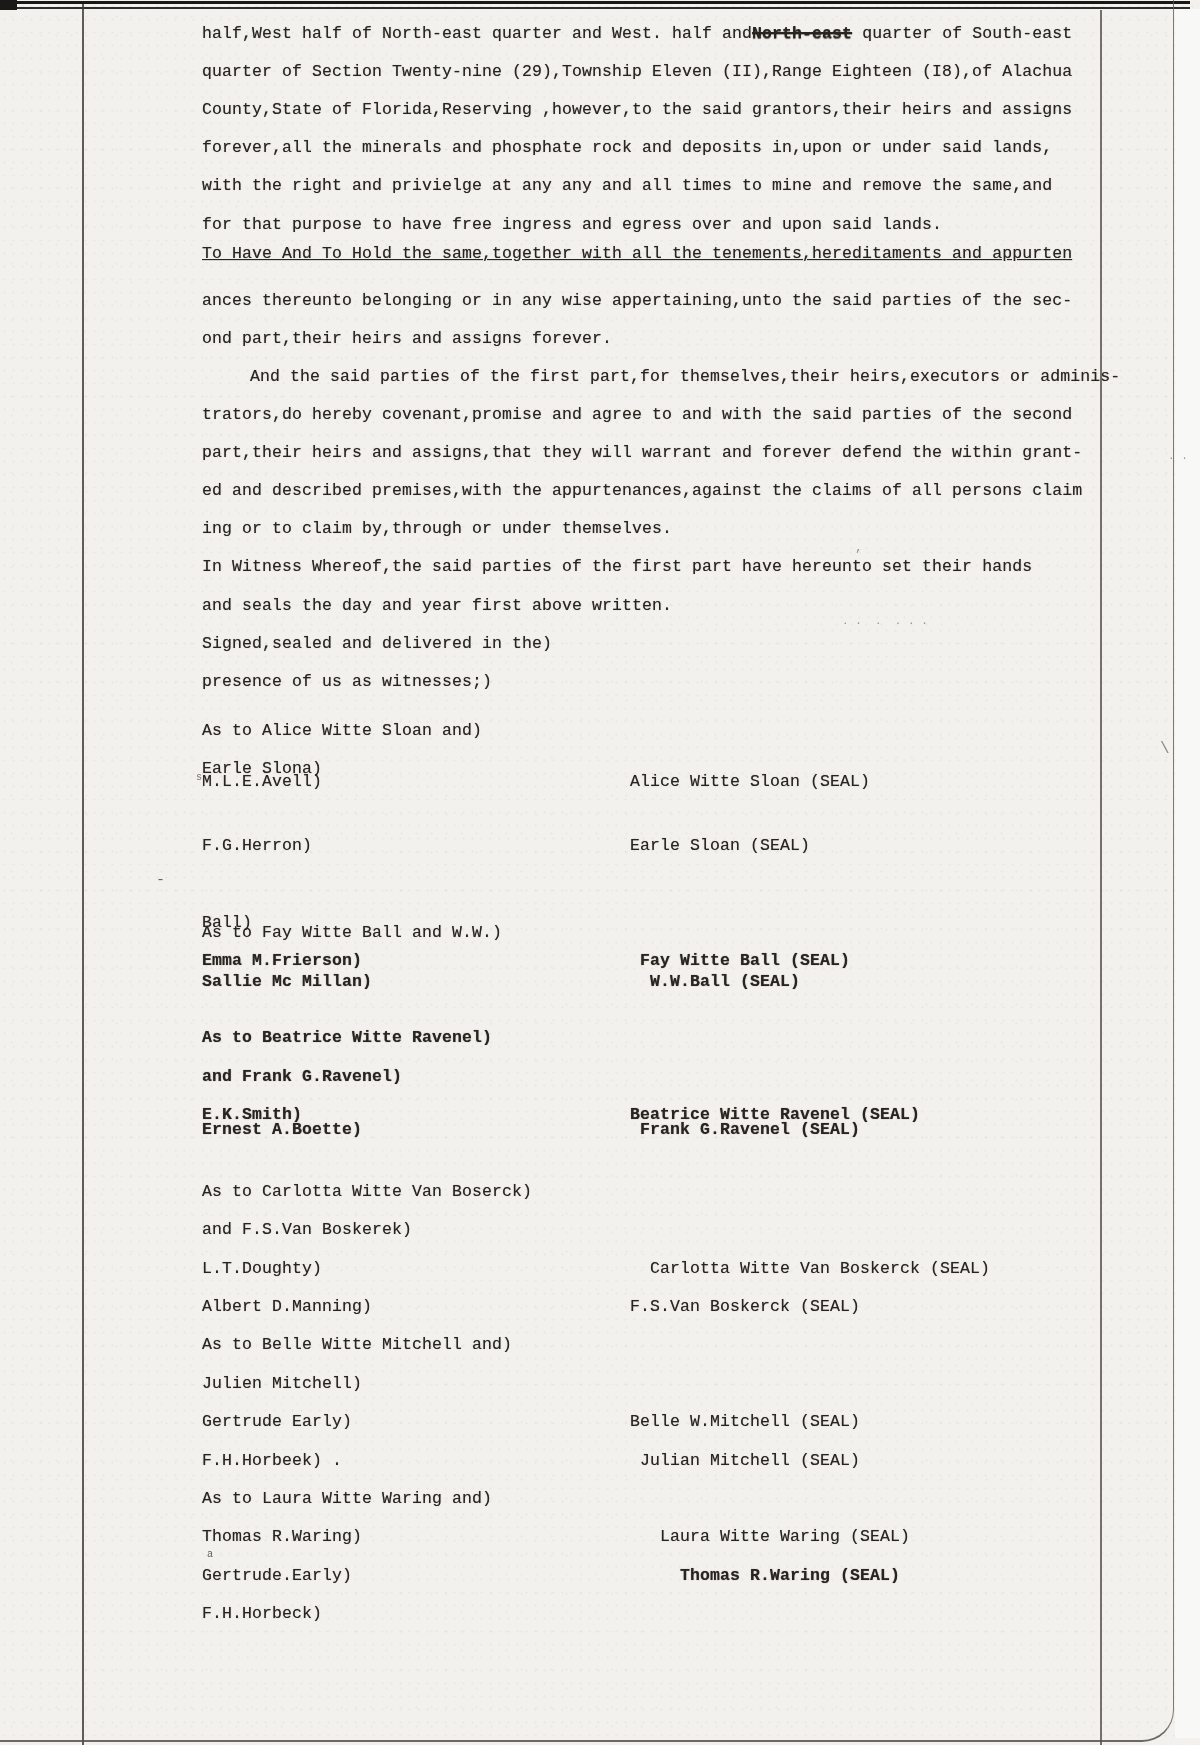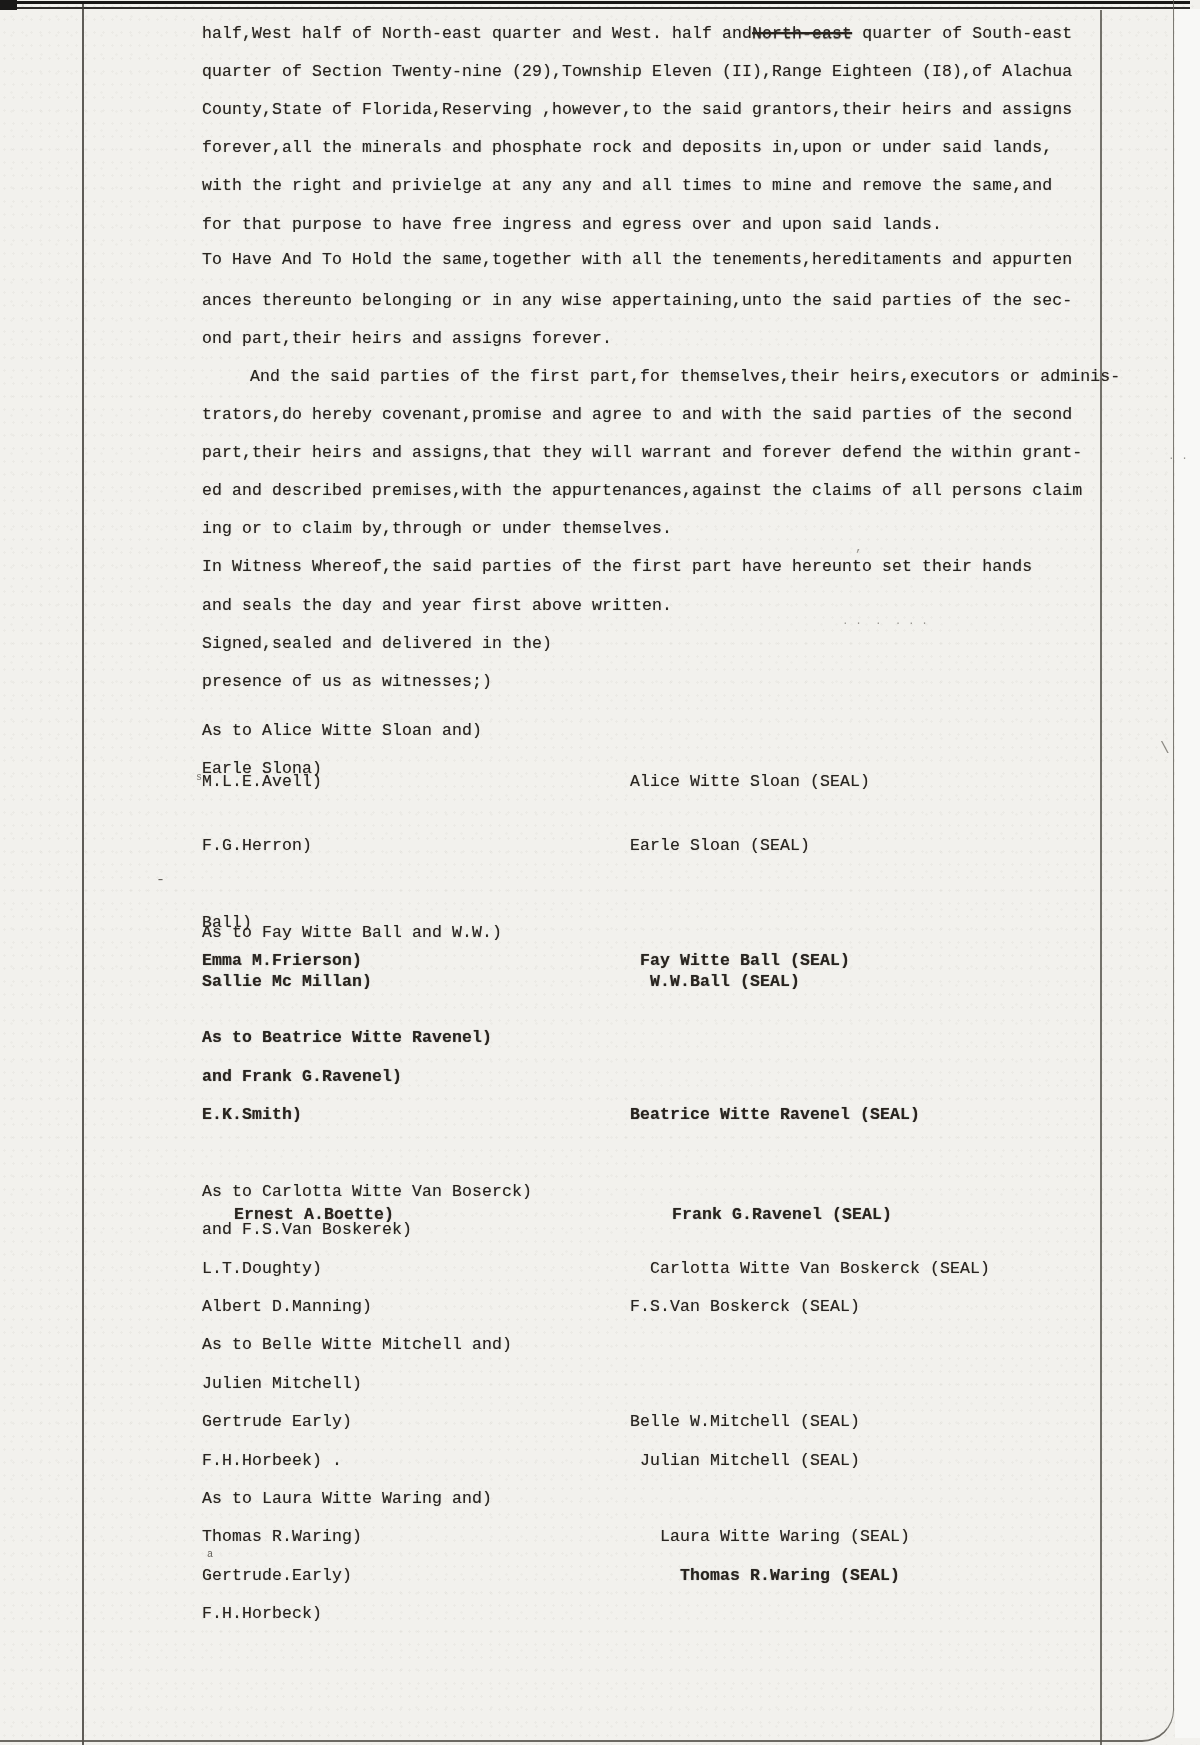--- a/index.html
+++ b/index.html
@@ -39,21 +39,21 @@
     position:absolute;
     left:202px;
     font-size:16.5px;
     line-height:18px;
     letter-spacing:0.1px;
     white-space:pre;
     text-shadow:0 0.3px 0.8px rgba(40,35,28,0.5);
   }
   .bold{font-weight:bold;text-shadow:0 0.4px 1px rgba(30,26,20,0.6);}
   .struck{
-    font-weight:normal;
+    font-weight:bold;
     text-decoration:line-through;
     text-decoration-thickness:1.6px;
     text-shadow:0 0.5px 1px rgba(30,26,20,0.7);
   }
   .right-col{position:absolute;left:428px;top:0;white-space:pre;}
   .artifact{position:absolute;color:#3a362f;white-space:pre;}
 </style>
 </head>
 <body>
 
@@ -66,21 +66,21 @@
   <div class="right-inner-rule"></div>
   <div class="page-edge"></div>
 
   <div id="body-lines">
       <div class="line" style="top: 25px;"><span>half,West half of North-east quarter and West. half and</span><span class="struck">North-east</span><span> quarter of South-east</span></div>
       <div class="line" style="top: 63.1px;">quarter of Section Twenty-nine (29),Township Eleven (II),Range Eighteen (I8),of Alachua</div>
       <div class="line" style="top: 101.2px;">County,State of Florida,Reserving ,however,to the said grantors,their heirs and assigns</div>
       <div class="line" style="top: 139.3px;">forever,all the minerals and phosphate rock and deposits in,upon or under said lands,</div>
       <div class="line" style="top: 177.4px;">with the right and privielge at any any and all times to mine and remove the same,and</div>
       <div class="line" style="top: 215.5px;">for that purpose to have free ingress and egress over and upon said lands.</div>
-      <div class="line" style="top: 251px;">To Have And To Hold the same,together with all the tenements,hereditaments and appurten</div>
+      <div class="line" style="top: 245px; text-decoration: underline;">To Have And To Hold the same,together with all the tenements,hereditaments and appurten</div>
       <div class="line" style="top: 291.7px;">ances thereunto belonging or in any wise appertaining,unto the said parties of the sec-</div>
       <div class="line" style="top: 329.8px;">ond part,their heirs and assigns forever.</div>
       <div class="line" style="top: 367.9px; margin-left: 48px;">And the said parties of the first part,for themselves,their heirs,executors or adminis-</div>
       <div class="line" style="top: 406px;">trators,do hereby covenant,promise and agree to and with the said parties of the second</div>
       <div class="line" style="top: 444.1px;">part,their heirs and assigns,that they will warrant and forever defend the within grant-</div>
       <div class="line" style="top: 482.2px;">ed and described premises,with the appurtenances,against the claims of all persons claim</div>
       <div class="line" style="top: 520.3px;">ing or to claim by,through or under themselves.</div>
       <div class="line" style="top: 558.4px;">In Witness Whereof,the said parties of the first part have hereunto set their hands</div>
       <div class="line" style="top: 596.5px;">and seals the day and year first above written.</div>
       <div class="line" style="top: 634.6px;">Signed,sealed and delivered in the)</div>
@@ -91,21 +91,21 @@
       <div class="line" style="top: 760.4px;"><span>Earle Slona)</span></div>
       <div class="line" style="top: 773px;"><span>M.L.E.Avell)</span><span class="right-col">Alice Witte Sloan (SEAL)</span></div>
       <div class="line" style="top: 837.2px;"><span>F.G.Herron)</span><span class="right-col">Earle Sloan (SEAL)</span></div>
       <div class="line" style="top: 875.6px; margin-top: 48px;"><span>As to Fay Witte Ball and W.W.)</span></div>
       <div class="line" style="top: 914px;"><span>Ball)</span></div>
       <div class="line" style="top: 952.4px;"><span class="bold">Emma M.Frierson)</span><span class="right-col bold"> Fay Witte Ball (SEAL)</span></div>
       <div class="line" style="top: 973px;"><span class="bold">Sallie Mc Millan)</span><span class="right-col bold">  W.W.Ball (SEAL)</span></div>
       <div class="line" style="top: 1029.2px;"><span class="bold">As to Beatrice Witte Ravenel)</span></div>
       <div class="line" style="top: 1067.6px;"><span class="bold">and Frank G.Ravenel)</span></div>
       <div class="line" style="top: 1106px;"><span class="bold">E.K.Smith)</span><span class="right-col bold">Beatrice Witte Ravenel (SEAL)</span></div>
-      <div class="line" style="top: 1206px; margin-left: 32px;"><span class="bold">Ernest A.Boette)</span><span class="right-col bold"> Frank G.Ravenel (SEAL)</span></div>
+      <div class="line" style="top: 1121px;"><span class="bold">Ernest A.Boette)</span><span class="right-col bold"> Frank G.Ravenel (SEAL)</span></div>
       <div class="line" style="top: 1182.8px;"><span>As to Carlotta Witte Van Boserck)</span></div>
       <div class="line" style="top: 1221.2px;"><span>and F.S.Van Boskerek)</span></div>
       <div class="line" style="top: 1259.6px;"><span>L.T.Doughty)</span><span class="right-col">  Carlotta Witte Van Boskerck (SEAL)</span></div>
       <div class="line" style="top: 1298px;"><span>Albert D.Manning)</span><span class="right-col">F.S.Van Boskerck (SEAL)</span></div>
       <div class="line" style="top: 1336.4px;"><span>As to Belle Witte Mitchell and)</span></div>
       <div class="line" style="top: 1374.8px;"><span>Julien Mitchell)</span></div>
       <div class="line" style="top: 1413.2px;"><span>Gertrude Early)</span><span class="right-col">Belle W.Mitchell (SEAL)</span></div>
       <div class="line" style="top: 1451.6px;"><span>F.H.Horbeek) .</span><span class="right-col"> Julian Mitchell (SEAL)</span></div>
       <div class="line" style="top: 1490px;"><span>As to Laura Witte Waring and)</span></div>
       <div class="line" style="top: 1528.4px;"><span>Thomas R.Waring)</span><span class="right-col">   Laura Witte Waring (SEAL)</span></div>

